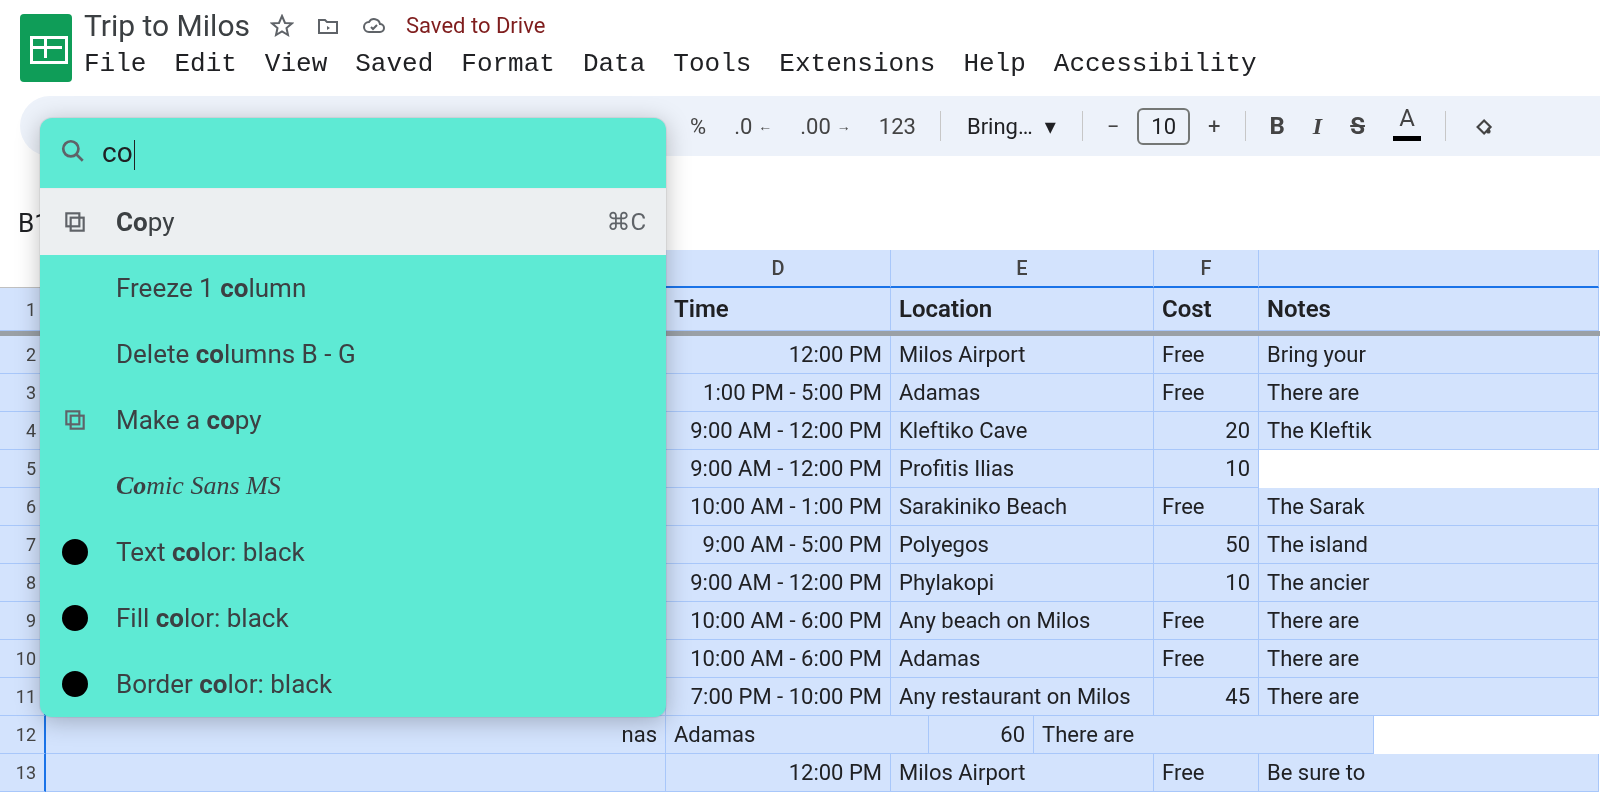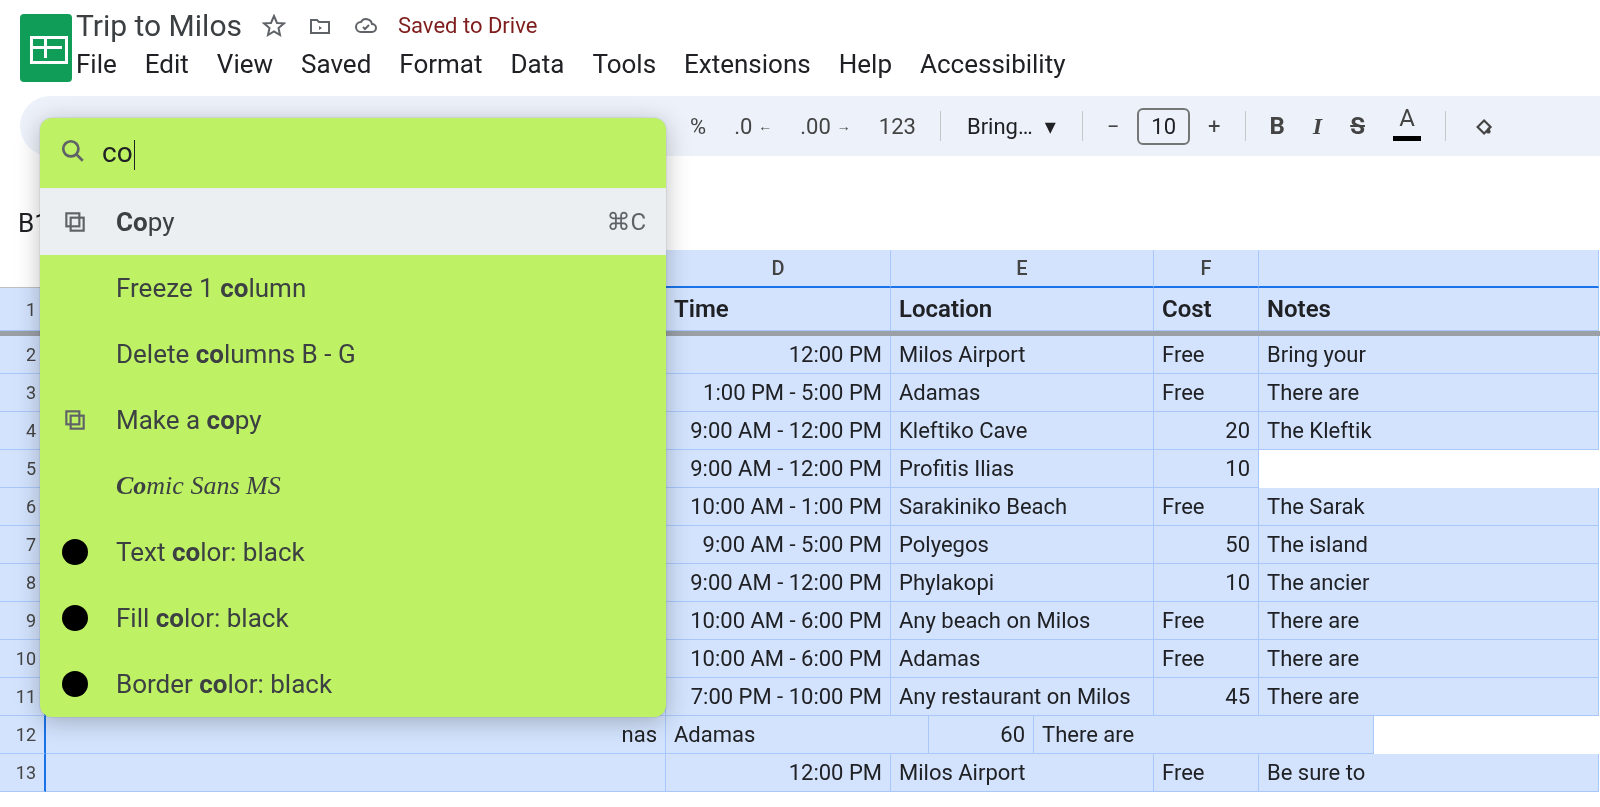--- a/index.html
+++ b/index.html
@@ -1,31 +1,31 @@
 <!DOCTYPE html>
 <html><head>
 <meta charset="utf-8">
 <style>
   * { box-sizing: border-box; margin: 0; padding: 0; }
   body { font-family: "Google Sans", Roboto, Arial, sans-serif; background: #fff; color: #202124; overflow: hidden; width: 1600px; height: 807px; position: relative; }
 
   
-  .header { display: flex; align-items: flex-start; padding: 8px 20px 0 20px; gap: 4px; }
+  .header { display: flex; align-items: flex-start; padding: 8px 20px 0 20px; gap: 12px; }
   .logo { width: 52px; height: 68px; background: #0f9d58; border-radius: 4px; position: relative; margin-top: 6px;}
   .logo::before { content:""; position:absolute; left:10px; top:22px; width:32px; height:22px; border:3px solid #fff; }
   .logo::after { content:""; position:absolute; left:10px; top:32px; width:32px; height:3px; background:#fff;}
   .logo .vline { position:absolute; left:24px; top:22px; width:3px; height:22px; background:#fff; }
   .title-area { display:flex; flex-direction:column; gap:2px;}
   .title-row { display:flex; align-items:center; gap:18px; }
   .doc-title { font-size: 30px; color:#3c4043; font-weight:400;}
   .title-icon { width:28px; height:28px; display:flex; align-items:center; justify-content:center; color:#5f6368; font-size:24px;}
   .title-icon svg { width:24px; height:24px; stroke:#5f6368; fill:none; stroke-width:2;}
   .saved-text { color:#7f1d1d; font-size:22px;}
   .menubar { display:flex; gap:28px; margin-top:4px;}
-  .menubar span { font-size:26px; color:#202124; cursor:pointer; }
+  .menubar span { font-size:26px; color:#202124; cursor:pointer;font-family:Liberation Mono, monospace; }
 
   
   .toolbar { margin-top:14px; height:60px; background:#edf2fa; border-radius:30px 0 0 30px; margin-left:20px; display:flex; align-items:center; padding:0 12px; gap:8px; position:relative;}
   .toolbar .spacer-left { width:640px; }
   .tool { padding:0 10px; font-size:22px; color:#444; display:flex; align-items:center; gap:6px; height:44px;}
   .tool-sep { width:1px; height:30px; background:#c7c7c7; margin:0 6px;}
   .font-dd { display:flex; align-items:center; gap:12px; padding:0 12px; font-size:22px;}
   .font-size-box { border:2px solid #747775; border-radius:6px; padding:4px 12px; font-size:22px;}
   .btn-icon { font-weight:bold; font-size:24px;}
   .strike { text-decoration: line-through;}
@@ -47,21 +47,21 @@
   .row { display:flex; height:38px;}
   .row.header-row { height:48px;}
   .rownum { width:46px; background:#d3e3fd; border-right:2px solid #1a73e8; border-bottom:1px solid #a8c7fa; display:flex; align-items:center; justify-content:flex-end; padding-right:8px; font-size:18px; color:#444;}
   .cell { background:#d3e3fd; border-right:1px solid #a8c7fa; border-bottom:1px solid #a8c7fa; padding:4px 8px; font-size:22px; color:#202124; display:flex; align-items:center; overflow:hidden; white-space:nowrap;}
   .cell.right { justify-content:flex-end;}
   .header-row .cell { font-weight:600; font-size:24px;}
   .header-row { border-bottom: 5px solid #9aa0a6;}
   .c-hidden { width:620px; justify-content:flex-end; padding-right:8px;}
 
   
-  .dropdown { position:absolute; left:40px; top:118px; width:626px; background:#bef264; border-radius:12px; box-shadow: 0 4px 24px rgba(0,0,0,.25), 0 0 0 1px rgba(0,0,0,.05); overflow:hidden; z-index:50;}
+  .dropdown { position:absolute; left:40px; top:118px; width:626px; background:#5eead4; border-radius:12px; box-shadow: 0 4px 24px rgba(0,0,0,.25), 0 0 0 1px rgba(0,0,0,.05); overflow:hidden; z-index:50;}
   .dd-search { display:flex; align-items:center; gap:16px; padding:18px 20px; border-bottom:1px solid #e8eaed;}
   .dd-search svg { width:26px; height:26px; stroke:#5f6368; fill:none; stroke-width:2.5;}
   .dd-input { border:none; outline:none; font-size:28px; color:#202124; flex:1;}
   .dd-input::after{content:"";}
   .caret { display:inline-block; width:1px; height:30px; background:#202124; animation:blink 1s step-end infinite; vertical-align:middle; margin-left:1px;}
   @keyframes blink { 50% { opacity:0; } }
   .dd-item { display:flex; align-items:center; gap:26px; padding:18px 20px; font-size:26px; color:#3c4043; cursor:pointer;}
   .dd-item.selected { background:#eceff1;}
   .dd-item .iconslot { width:30px; display:flex; justify-content:center;}
   .dd-item .iconslot svg { width:26px; height:26px; stroke:#5f6368; fill:none; stroke-width:2;}

